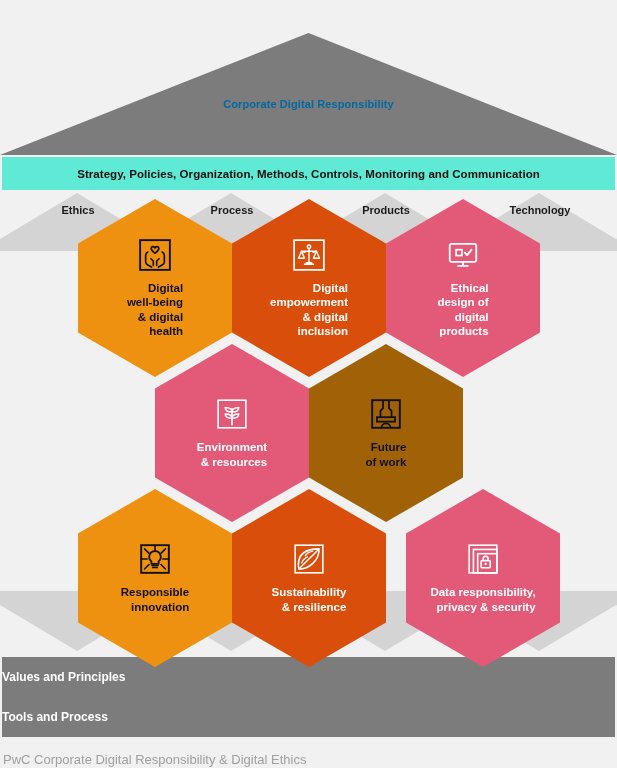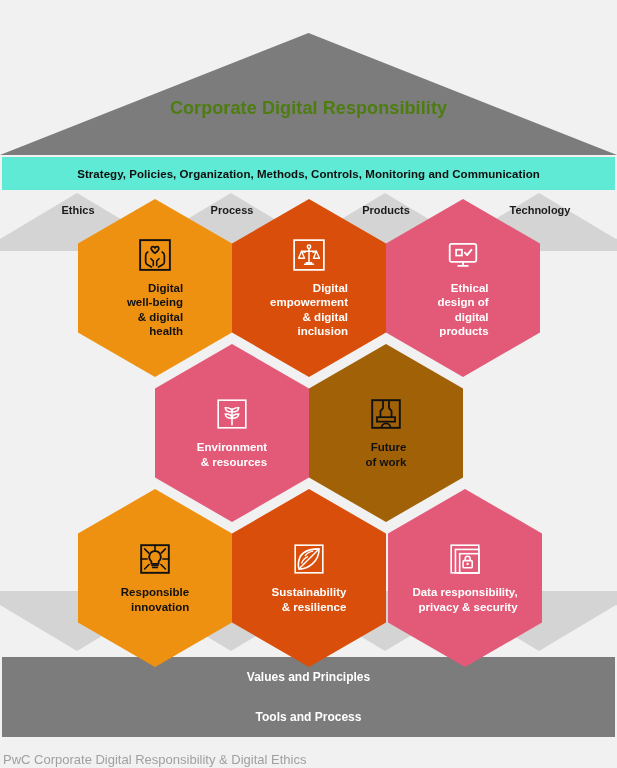--- a/index.html
+++ b/index.html
@@ -13,22 +13,22 @@
 
   
   .roof {
     position: absolute; left: 0; top: 33px; width: 617px; height: 122px;
     background: #7c7c7c;
     clip-path: polygon(50% 0%, 100% 100%, 0% 100%);
     -webkit-clip-path: polygon(50% 0%, 100% 100%, 0% 100%);
   }
   .roof-label {
     position: absolute; left: 0; top: 98px; width: 617px;
-    text-align: center; color: #4d7c0f;
-    font-size: 18px; font-weight: bold; letter-spacing: .1px;
+    text-align: center; color: #0369a1;
+    font-size: 11px; font-weight: bold; letter-spacing: .1px;
     z-index: 4; pointer-events: none;
   }
 
   
   .amber-bar {
     position: absolute; left: 2px; top: 157px; width: 613px; height: 33px;
     background: #5eead4;
     display: flex; align-items: center; justify-content: center;
   }
   .amber-bar .txt {
@@ -76,21 +76,21 @@
   .hex .label {
     font-size: 11.5px; font-weight: bold; line-height: 1.22;
     padding: 0 14px; white-space: pre-line; text-align: right;
   }
   .hex.dark .label { color: #111111; }
   .hex.light .label { color: #ffffff; }
 
   
   .grey-bar {
     position: absolute; left: 2px; width: 613px; height: 40px;
-    background: #7c7c7c; display: flex; align-items: center; justify-content: center;
+    background: #7c7c7c; display: flex; align-items: center; justify-content: flex-start;
   }
   .grey-bar .txt { color: #ffffff; font-size: 12px; font-weight: bold; }
   #bar-values { top: 657px; }
   #bar-tools  { top: 697px; }
 
   .footnote {
     position: absolute; left: 3px; top: 752px;
     font-size: 13px; color: #a0a0a0;
   }
 </style>
@@ -206,21 +206,21 @@
     <svg class="ico" viewBox="0 0 32 32">
       <rect x="3" y="3" width="26" height="26" fill="none" stroke="#fff" stroke-width="1.5"></rect>
       <path d="M25.5 6.5C12 6.5 6 12.5 6 21.5c0 1.4.2 2.7.6 4C15.5 25.5 25.5 18 25.5 6.5z" fill="none" stroke="#fff" stroke-width="1.5" stroke-linejoin="round"></path>
       <path d="M24.5 7.5L7.2 24.8" fill="none" stroke="#fff" stroke-width="1.3"></path>
       <path d="M20 8.5c-3.5.5-6.2 2.2-7.8 4.8M15 13.8c-3 1.2-5 3.5-6 6.5" fill="none" stroke="#fff" stroke-width="1.2"></path>
     </svg>
     <div class="label">Sustainability
 &amp; resilience</div>
   </div>
 
-  <div class="hex light" style="left:388px;top:489px;background:#e35a78;">
+  <div class="hex light" style="left:406px;top:489px;background:#e35a78;">
     <svg class="ico" viewBox="0 0 32 32">
       <rect x="3" y="3" width="26" height="26" fill="none" stroke="#fff" stroke-width="1.5"></rect>
       <rect x="7" y="7" width="22" height="22" fill="none" stroke="#fff" stroke-width="1.5"></rect>
       <rect x="11" y="11" width="18" height="18" fill="none" stroke="#fff" stroke-width="1.5"></rect>
       <rect x="14.2" y="17.5" width="8.6" height="6.8" rx="1" fill="none" stroke="#fff" stroke-width="1.5"></rect>
       <path d="M16.2 17.5v-1.8a2.3 2.3 0 0 1 4.6 0v1.8" fill="none" stroke="#fff" stroke-width="1.5"></path>
       <circle cx="18.5" cy="20.6" r="1.1" fill="#fff"></circle>
     </svg>
     <div class="label">Data responsibility,
 privacy &amp; security</div>

